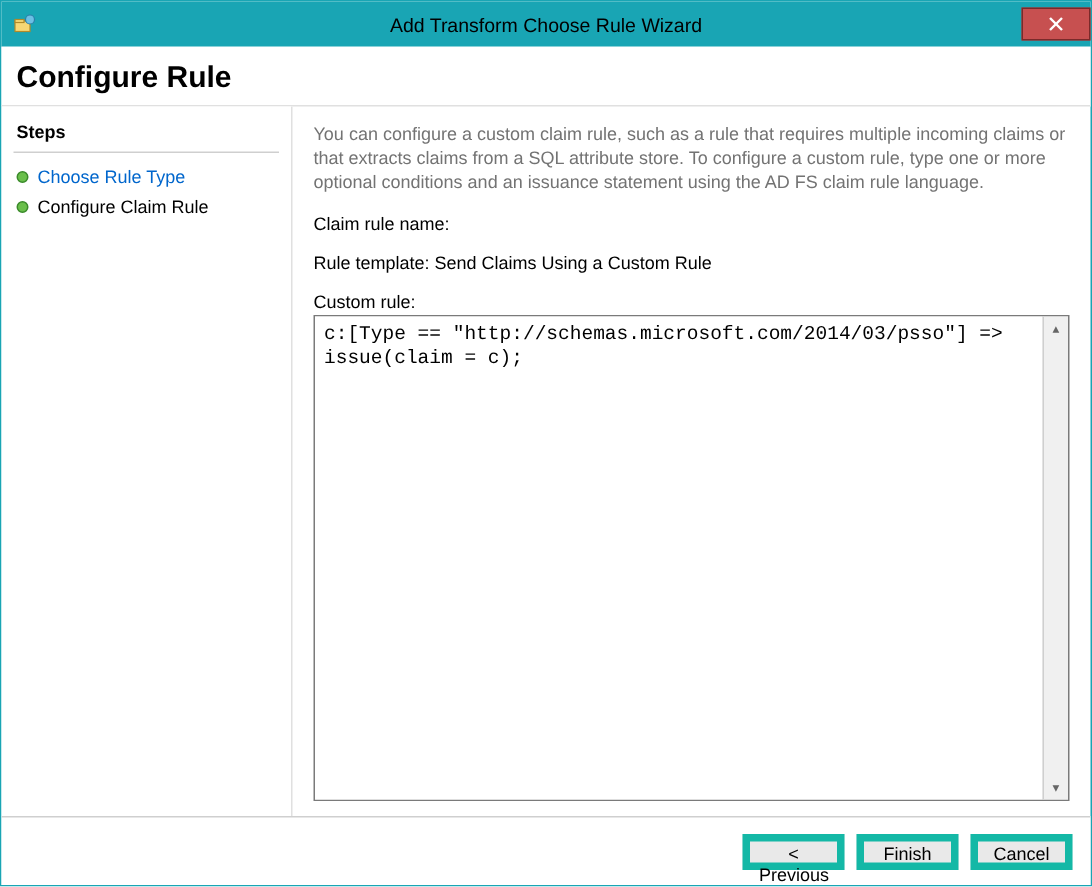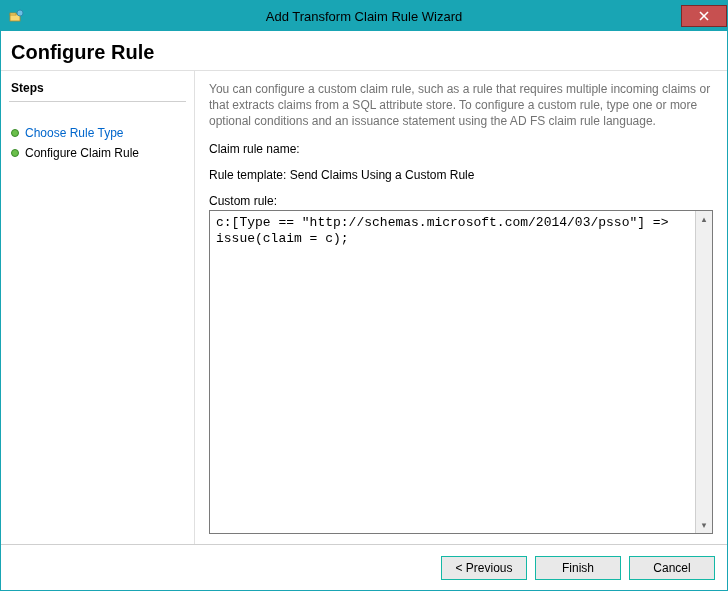--- a/index.html
+++ b/index.html
@@ -73,21 +73,21 @@
     width: 194px;
     background: #fff;
     border-right: 1px solid #e0e0e0;
     padding: 6px 8px;
   }
   .sidebar .steps-title {
     font-weight: bold;
     font-size: 12px;
     padding: 4px 2px 6px 2px;
     border-bottom: 1px solid #cfcfcf;
-    margin-bottom: 21px;
+    margin-bottom: 6px;
   }
   .step {
     display: flex;
     align-items: center;
     gap: 6px;
     padding: 3px 2px;
     font-size: 12px;
     cursor: pointer;
   }
   .step.link { color: #0066cc; }
@@ -172,43 +172,43 @@
     height: 46px;
     border-top: 1px solid #cfcfcf;
     background: #fff;
     display: flex;
     justify-content: flex-end;
     align-items: center;
     padding: 0 12px;
     gap: 8px;
   }
   .footer button {
-    width: 86px;
+    width: 68px;
     height: 24px;
     background: #e9e9e9;
-    border: 1px solid #14b8a6;
+    border: 5px solid #14b8a6;
     font-family: inherit;
     font-size: 12px;
     cursor: pointer;
   }
 </style>
 </head>
 <body>
 
 <div class="window">
 
   <div class="titlebar">
     <span class="icon">
       <svg width="16" height="16" viewBox="0 0 16 16">
         <rect x="1" y="6" width="10" height="7" fill="#f7d774" stroke="#b08a2a" stroke-width="0.8"></rect>
         <rect x="1" y="5" width="6" height="2" fill="#f7d774" stroke="#b08a2a" stroke-width="0.8"></rect>
         <circle cx="11" cy="5" r="3" fill="#6cc0e5" stroke="#2a7fa8" stroke-width="0.8"></circle>
       </svg>
     </span>
-    <div class="title">Add Transform Claim Rule Wizard</div>
+    <div class="title">Add Transform Choose Rule Wizard</div>
     <div class="close-btn">
       <svg width="10" height="10" viewBox="0 0 10 10">
         <line x1="1" y1="1" x2="9" y2="9" stroke-width="1.6"></line>
         <line x1="9" y1="1" x2="1" y2="9" stroke-width="1.6"></line>
       </svg>
     </div>
   </div>
 
   <div class="header-band">
     <h1>Configure Rule</h1>

